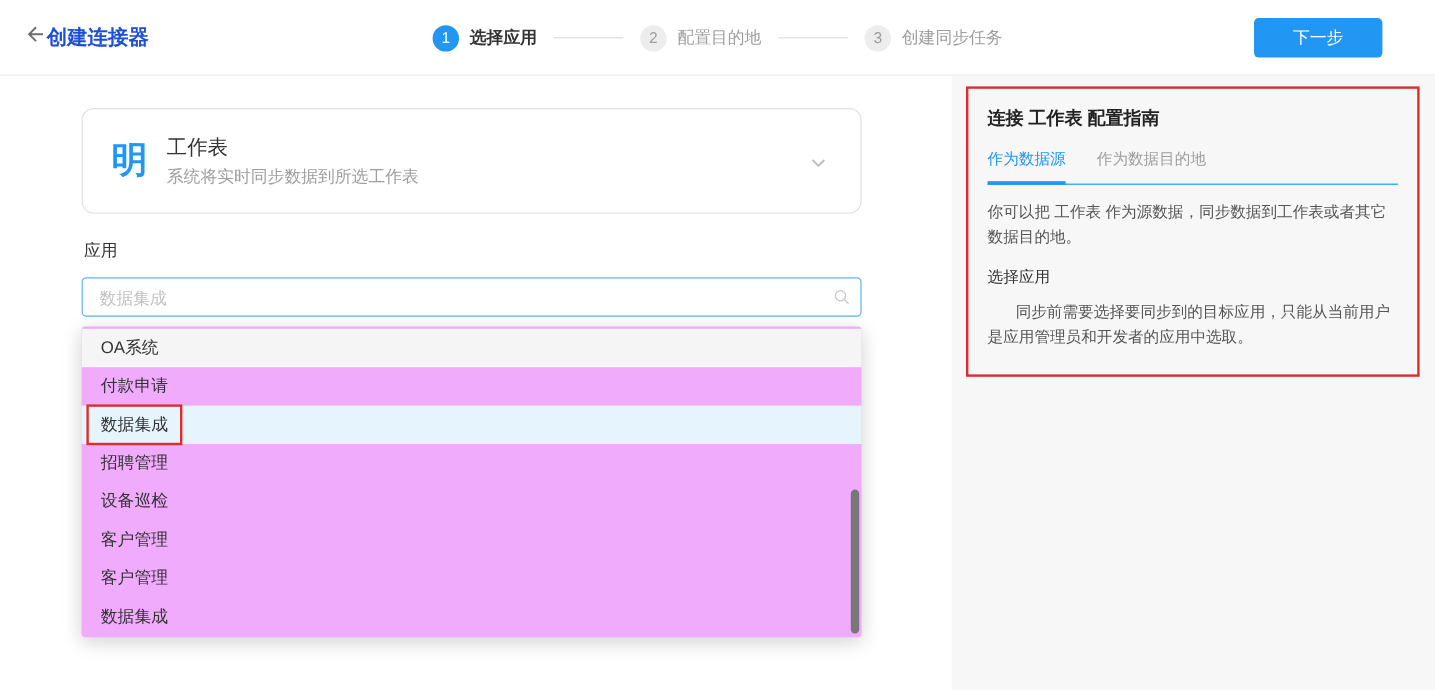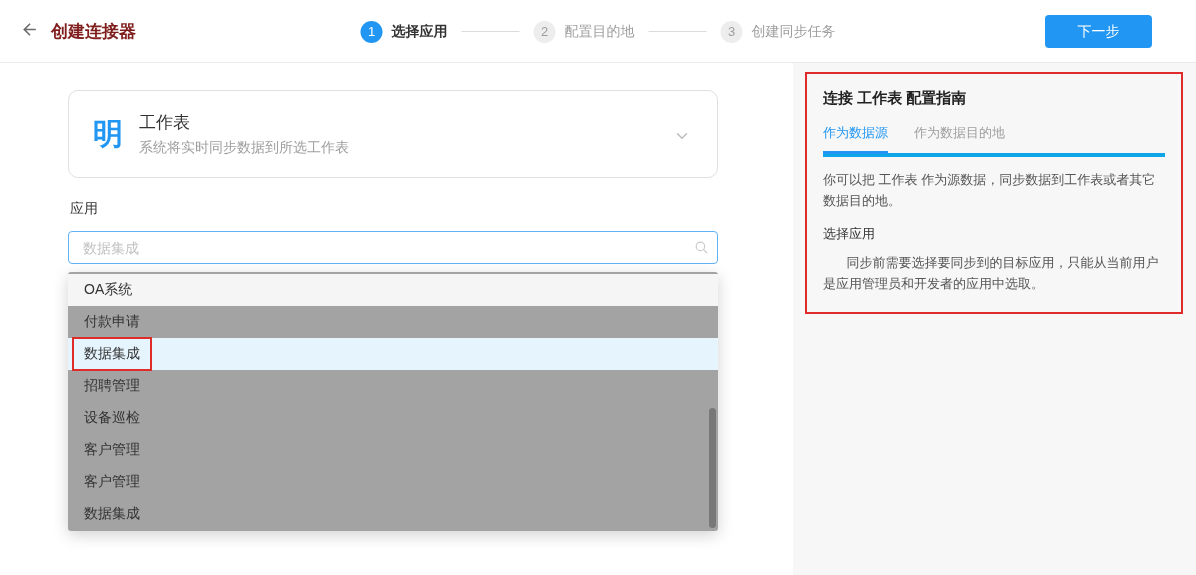--- a/index.html
+++ b/index.html
@@ -9,21 +9,21 @@
     background:#fff; color:#333; overflow:hidden; position:relative;
   }
 
   
   .header {
     position:absolute; top:0; left:0; width:1196px; height:63px;
     background:#fff; border-bottom:1px solid #eaeaea;
     display:flex; align-items:center; z-index:5;
   }
   .back-btn { margin-left:20px; display:flex; align-items:center; cursor:pointer; }
-  .header-title { margin-left:12px; font-size:17px; font-weight:bold; color:#7f1d1d; }
+  .header-title { font-size:17px; font-weight:bold; color:#1d4ed8; }
 
   .stepper {
     position:absolute; left:50%; top:0; transform:translateX(-50%);
     height:63px; display:flex; align-items:center;
   }
   .step { display:flex; align-items:center; }
   .step-circle {
     width:22px; height:22px; border-radius:50%;
     display:flex; align-items:center; justify-content:center;
     font-size:13px; background:#ededed; color:#9e9e9e;
@@ -63,21 +63,21 @@
     border:1px solid #5fb2f5; border-radius:4px; background:#fff;
     font-size:14px; color:#333; padding:0 36px 0 14px; outline:none;
     font-family:inherit;
   }
   .app-search::placeholder { color:#c2c2c2; }
   .search-icon { position:absolute; left:693px; top:176px; }
 
   
   .dropdown {
     position:absolute; left:68px; top:209px; width:650px; height:259px;
-    background:#a3a3a3; border-radius:3px; padding-top:2px;
+    background:#f0abfc; border-radius:3px; padding-top:2px;
     box-shadow:0 4px 16px rgba(0,0,0,0.18); z-index:3;
   }
   .dd-item {
     height:32px; display:flex; align-items:center; padding-left:16px;
     font-size:14px; color:#333; cursor:pointer; overflow:visible;
   }
   .dd-item--hover { background:#f5f5f5; }
   .dd-item--selected { background:#e6f4fd; }
   .annotated {
     border:2px solid #e02b2b; padding:6px 10px; margin-left:-12px;
@@ -87,21 +87,21 @@
     position:absolute; right:2px; top:136px; width:7px; height:120px;
     background:#787878; border-radius:4px; cursor:pointer;
   }
 
   
   .guide-box {
     position:absolute; left:12px; top:9px; width:378px; height:242px;
     border:2px solid #e02b2b; padding:15px 16px 0 16px;
   }
   .guide-title { font-size:15px; font-weight:bold; color:#222; }
-  .guide-tabs { margin-top:16px; display:flex; gap:26px; border-bottom:4px solid #0ea5e9; }
+  .guide-tabs { margin-top:16px; display:flex; gap:26px; border-bottom:1px solid #0ea5e9; }
   .guide-tab { font-size:13px; color:#9e9e9e; padding-bottom:9px; cursor:pointer; }
   .guide-tab--active { color:#2196f3; border-bottom:3px solid #2196f3; margin-bottom:-1px; }
   .guide-p { margin-top:12px; font-size:13px; color:#555; line-height:21px; }
   .guide-subtitle { margin-top:14px; font-size:13px; font-weight:normal; color:#333; }
   .guide-p--indent { margin-top:9px; text-indent:1.8em; }
 </style>
 </head>
 <body>
 
 <div class="header">

